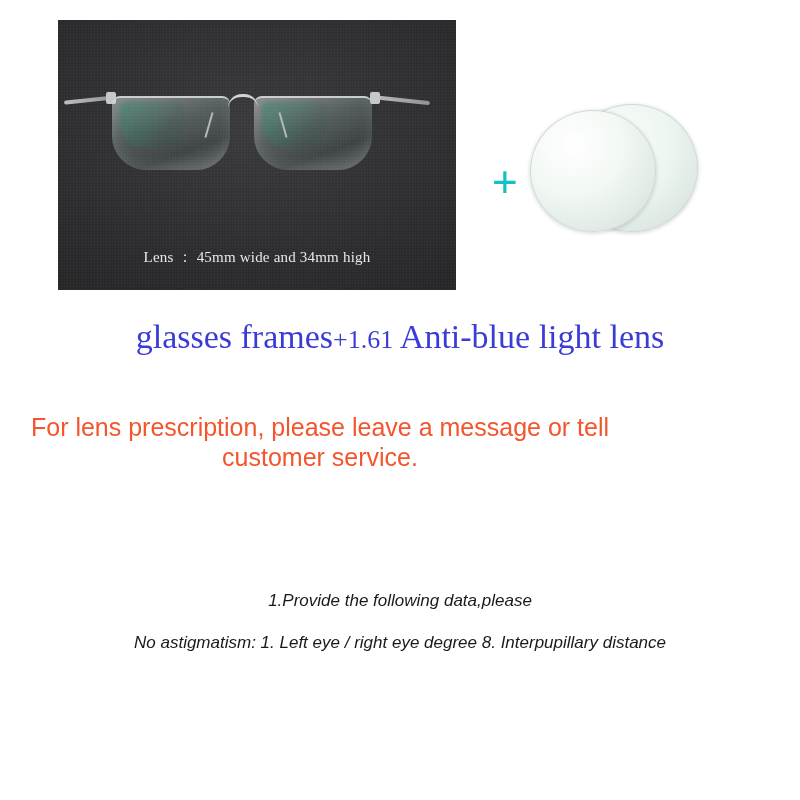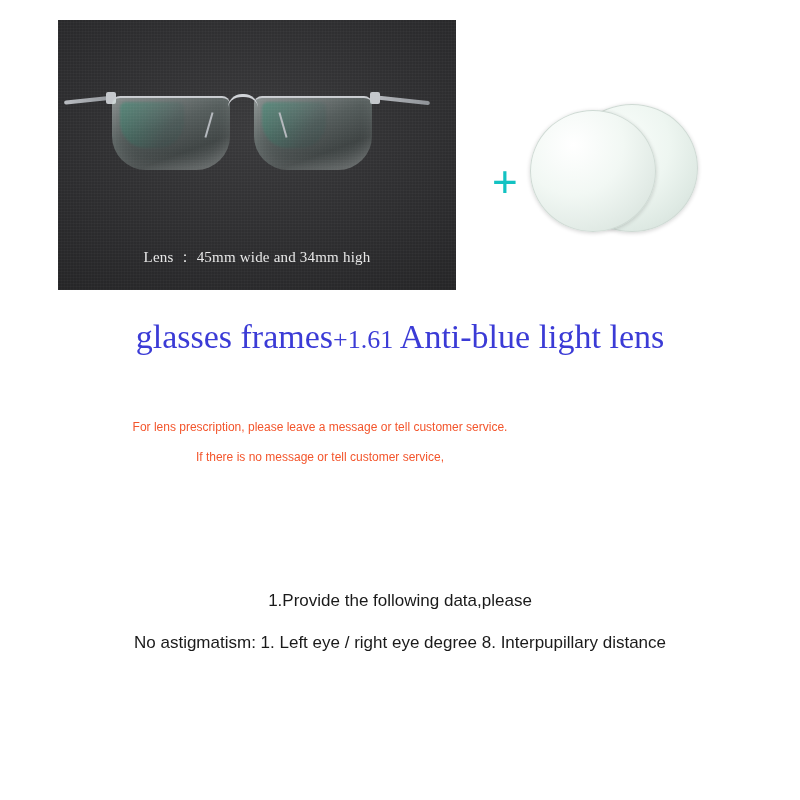--- a/index.html
+++ b/index.html
@@ -177,34 +177,35 @@
   }
 
   
   .warning {
     position: absolute;
     top: 412px;
     left: 0;
     width: 640px;
     text-align: center;
     color: #f3552c;
-    font-size: 12px;
+    font-size: 25px;
     line-height: 30px;
   }
 
   
   .instructions {
     position: absolute;
     top: 580px;
     left: 0;
     width: 800px;
     text-align: center;
     color: #1a1a1a;
     font-size: 17px;
     line-height: 42px;
+    font-style: italic;
   }
   .instructions .line { white-space: nowrap; }
 </style>
 </head>
 <body>
 
 <div class="hero">
 
   <div class="frame-photo">
     <div class="glasses">
@@ -228,19 +229,18 @@
     <div class="lens-disc front"></div>
   </div>
 </div>
 
 <div class="headline">
   <span>glasses frames</span><span class="small">+1.61</span><span> Anti-blue light lens</span>
 </div>
 
 <div class="warning">
   <div class="line">For lens prescription, please leave a message or tell customer service.</div>
-  <div class="line">If there is no message or tell customer service,</div>
 </div>
 
 <div class="instructions">
   <div class="line">1.Provide the following data,please</div>
   <div class="line">No astigmatism: 1. Left eye / right eye degree 8. Interpupillary distance</div>
 </div>
 
 </body></html>

